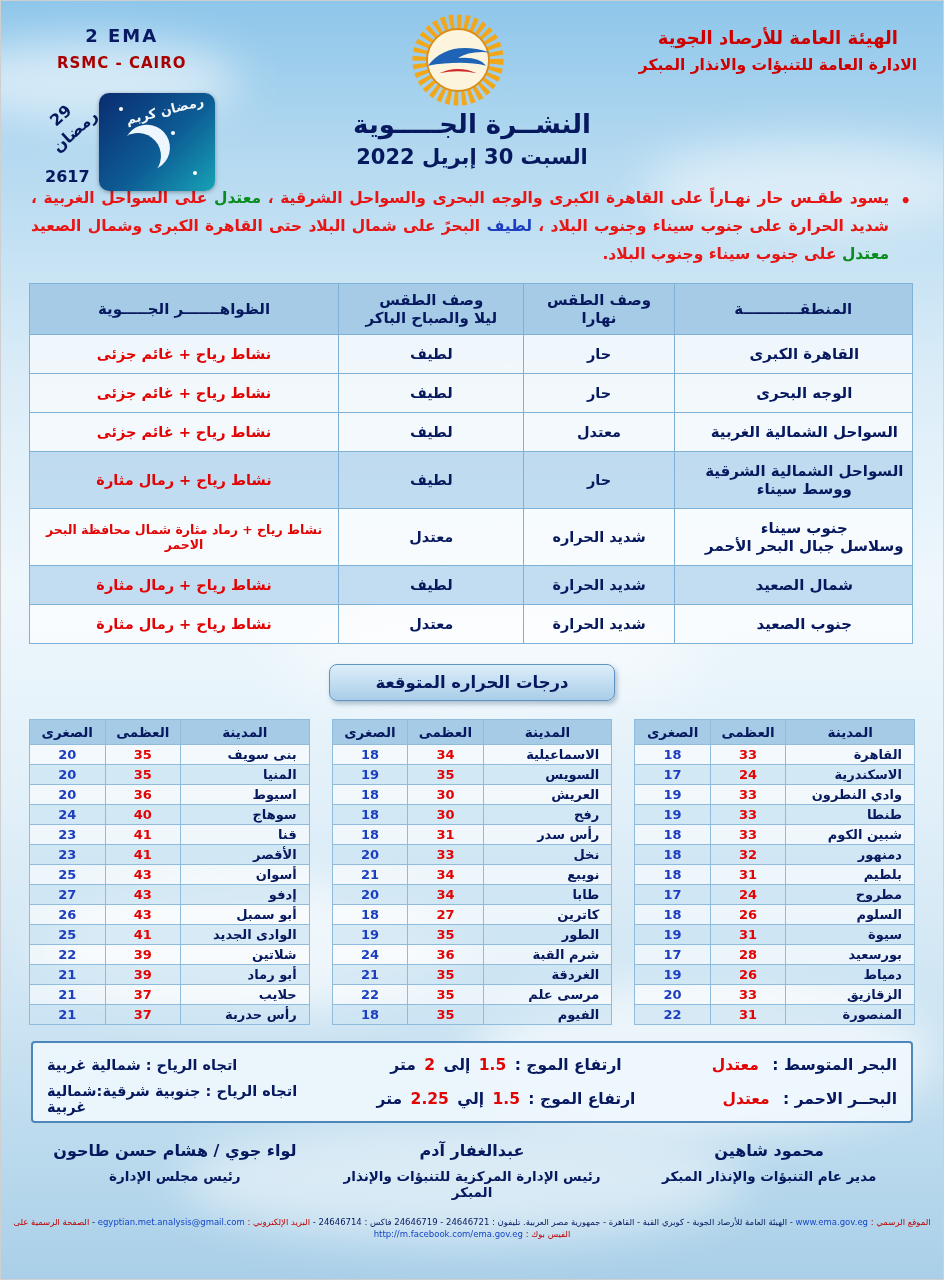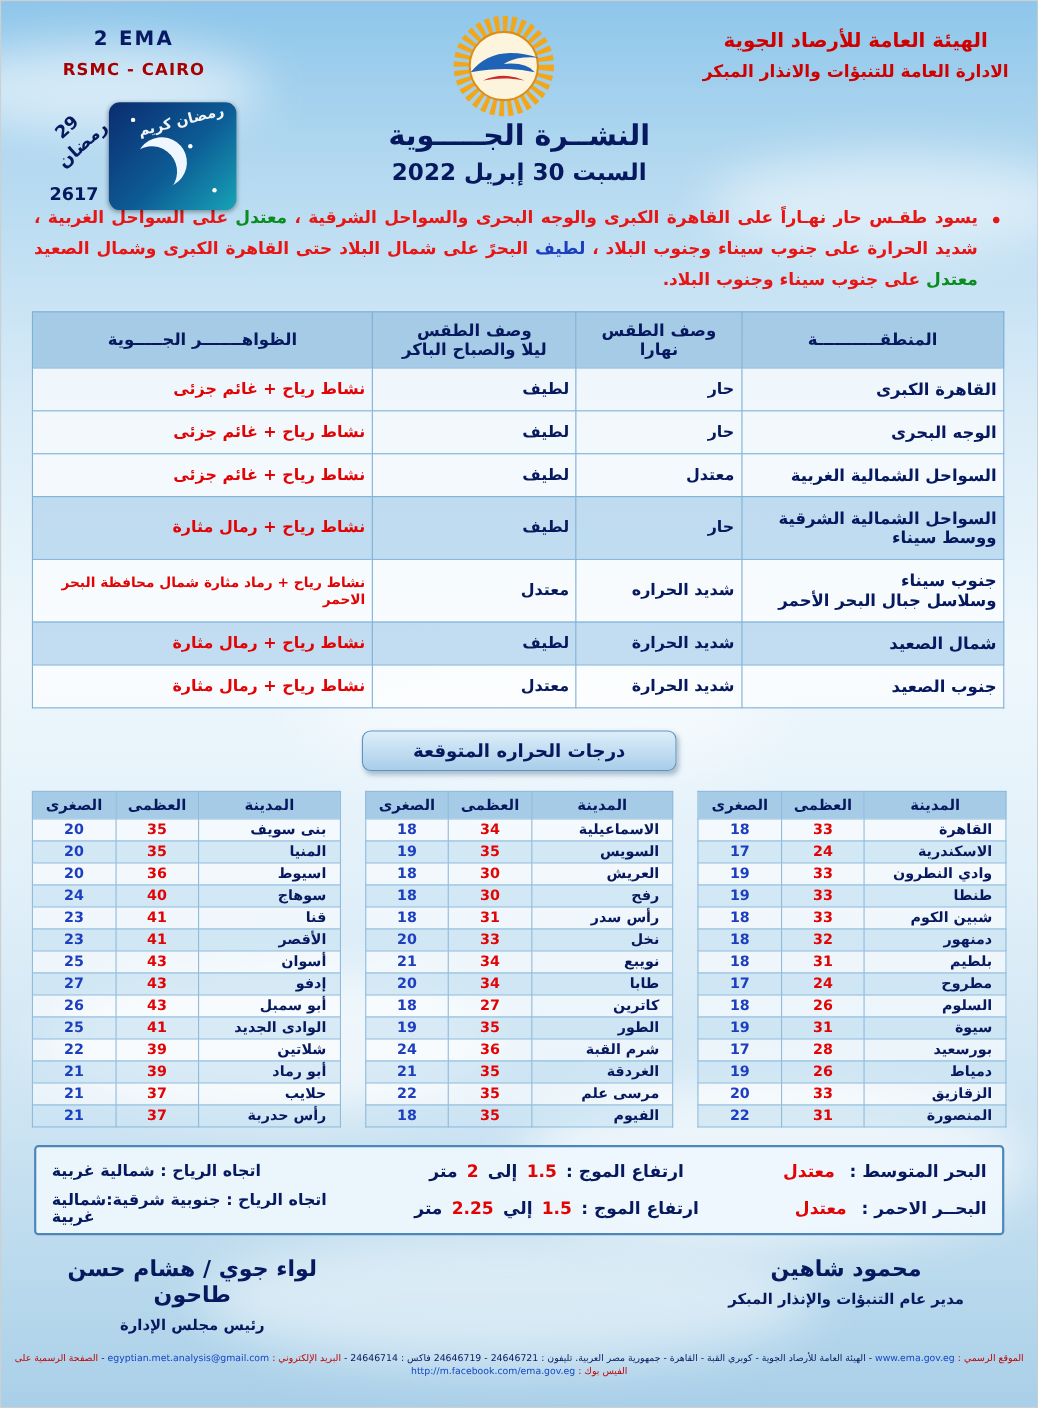--- a/index.html
+++ b/index.html
@@ -50,21 +50,21 @@
   .intro { margin:16px 32px 0 30px; position:relative; padding-right:22px;
     font-weight:bold; font-size:15.5px; line-height:1.8; color:#e81515; text-align:justify; }
   .intro .bullet { position:absolute; right:0; top:1px; color:#e81515; font-size:17px; }
   .green { color:#0a8c1e; } .bluetxt { color:#1d3fbf; }
 
   
   table { border-collapse:collapse; }
   .main-table { margin:14px 30px 0; width:884px; table-layout:fixed; }
   .main-table th, .main-table td { border:1px solid #7fb0d6; text-align:center; vertical-align:middle; white-space:pre-line; }
   .main-table th { background:#a6cbe7; color:#07195e; font-weight:bold; font-size:15px; padding:7px 4px; }
-  .main-table td { padding:10px 6px; background:rgba(255,255,255,.62);text-align:right; }
+  .main-table td { padding:10px 6px; background:rgba(255,255,255,.62); }
   .main-table tbody tr:nth-child(4) td, .main-table tbody tr:nth-child(6) td { background:rgba(182,214,238,.8); }
   .main-table td.region { color:#07195e; font-weight:bold; font-size:15px;padding-left:28px; }
   .main-table td.day, .main-table td.night { color:#07195e; font-weight:bold; font-size:14.5px; }
   .main-table td.phen { color:#e20404; font-weight:bold; font-size:14.5px; }
   .main-table tbody tr:nth-child(5) td.phen { font-size:12.5px; }
   .col-region { width:27%; } .col-day { width:17%; } .col-night { width:21%; } .col-phen { width:35%; }
 
   
   .banner { margin:20px auto 0; width:286px; text-align:center; padding:8px 0;
     background:linear-gradient(180deg,#ddeefa,#a9cde9); border:1.5px solid #5f93c0; border-radius:8px;
@@ -87,21 +87,21 @@
   .sea-row { display:flex; justify-content:space-between; align-items:center; min-height:34px; font-weight:bold; font-size:15.5px; }
   .sea-name-wrap { width:26%; color:#07195e; }
   .sea-state { color:#e20404; margin-right:8px; }
   .sea-wave { width:40%; text-align:center; color:#07195e; }
   .sea-wave .num { color:#e20404; margin:0 3px; }
   .sea-wind { width:34%; text-align:left; color:#07195e; font-size:14.5px; }
 
   
   .sigs { display:flex; justify-content:space-between; margin:18px 34px 0; text-align:center; }
   .sig { width:32%; }
-  .sig .nm { color:#07195e; font-weight:bold; font-size:20px; }
+  .sig .nm { color:#07195e; font-weight:bold; font-size:16px; }
   .sig .ti { color:#07195e; font-weight:bold; font-size:13.5px; margin-top:8px; }
 
   
   .fineprint { margin:16px 10px 0; text-align:center; font-size:8.5px; color:#07195e; line-height:1.5; }
   .fp-red { color:#c00000; } .fp-link { color:#1546c8; }
 </style>
 </head>
 <body>
 
 <div class="page">
@@ -566,20 +566,24 @@
         </div>
       </div>
 
     <div class="sigs">
 
         <div class="sig">
           <div class="nm">محمود شاهين</div>
           <div class="ti">مدير عام التنبؤات والإنذار المبكر</div>
         </div>
 
+        <div class="sig">
+          <div class="nm">عبدالغفار آدم</div>
+          <div class="ti">رئيس الإدارة المركزية للتنبؤات والإنذار المبكر</div>
+        </div>
 
         <div class="sig">
           <div class="nm">لواء جوي / هشام حسن طاحون</div>
           <div class="ti">رئيس مجلس الإدارة</div>
         </div>
       </div>
 
     <div class="fineprint">
       <span class="fp-red">الموقع الرسمي :</span>
       <span class="fp-link">www.ema.gov.eg</span>

